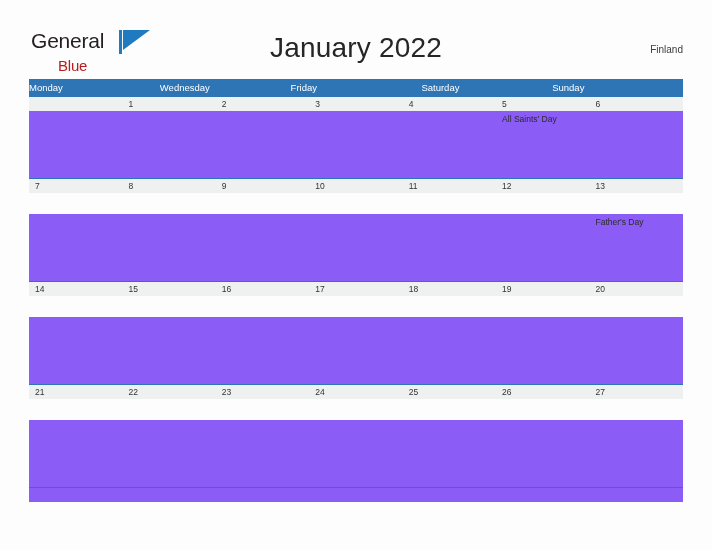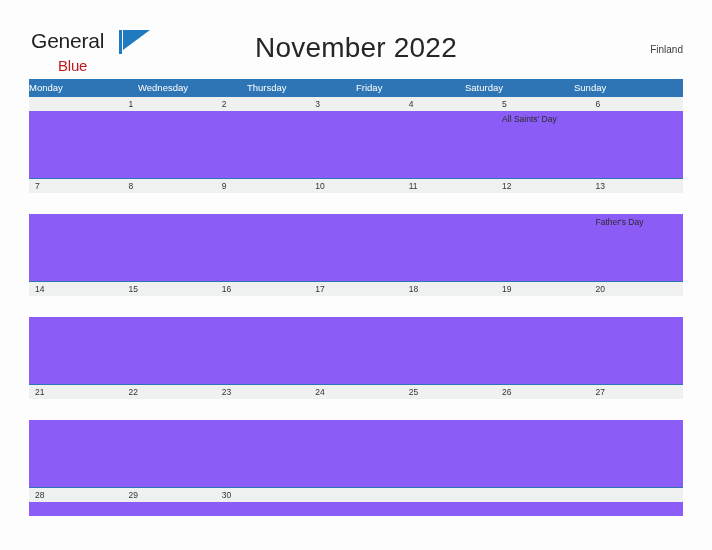--- a/index.html
+++ b/index.html
@@ -165,31 +165,30 @@
       <span class="logo-general">General</span>
       <span class="logo-blue">Blue</span>
       <span class="logo-flag">
         <svg width="34" height="24" viewBox="0 0 34 24" xmlns="http://www.w3.org/2000/svg">
           <rect x="0" y="0" width="3" height="24" fill="#1f7ac0"></rect>
           <polygon points="4,0 31,0 4,20" fill="#1f7ac0"></polygon>
         </svg>
       </span>
     </div>
 
-    <div class="cal-title">November 2022</div>
+    <div class="cal-title">January 2022</div>
 
     <div class="region-label">Finland</div>
   </div>
 
   <div class="calendar">
 
     <div class="dow-row">
       <div class="dow-cell">Monday</div>
       <div class="dow-cell">Wednesday</div>
-      <div class="dow-cell">Thursday</div>
       <div class="dow-cell">Friday</div>
       <div class="dow-cell">Saturday</div>
       <div class="dow-cell">Sunday</div>
     </div>
 
     <div class="week">
       <div class="week-nums">
         <div class="num-cell"></div>
         <div class="num-cell">1</div>
         <div class="num-cell">2</div>
@@ -266,29 +265,20 @@
         <div class="evt-cell"></div>
         <div class="evt-cell"></div>
         <div class="evt-cell"></div>
         <div class="evt-cell"></div>
         <div class="evt-cell"></div>
         <div class="evt-cell"></div>
       </div>
     </div>
 
     <div class="week">
-      <div class="week-nums">
-        <div class="num-cell">28</div>
-        <div class="num-cell">29</div>
-        <div class="num-cell">30</div>
-        <div class="num-cell"></div>
-        <div class="num-cell"></div>
-        <div class="num-cell"></div>
-        <div class="num-cell"></div>
-      </div>
       <div class="week-body h-last">
         <div class="evt-cell"></div>
         <div class="evt-cell"></div>
         <div class="evt-cell"></div>
         <div class="evt-cell"></div>
         <div class="evt-cell"></div>
         <div class="evt-cell"></div>
         <div class="evt-cell"></div>
       </div>
     </div>

